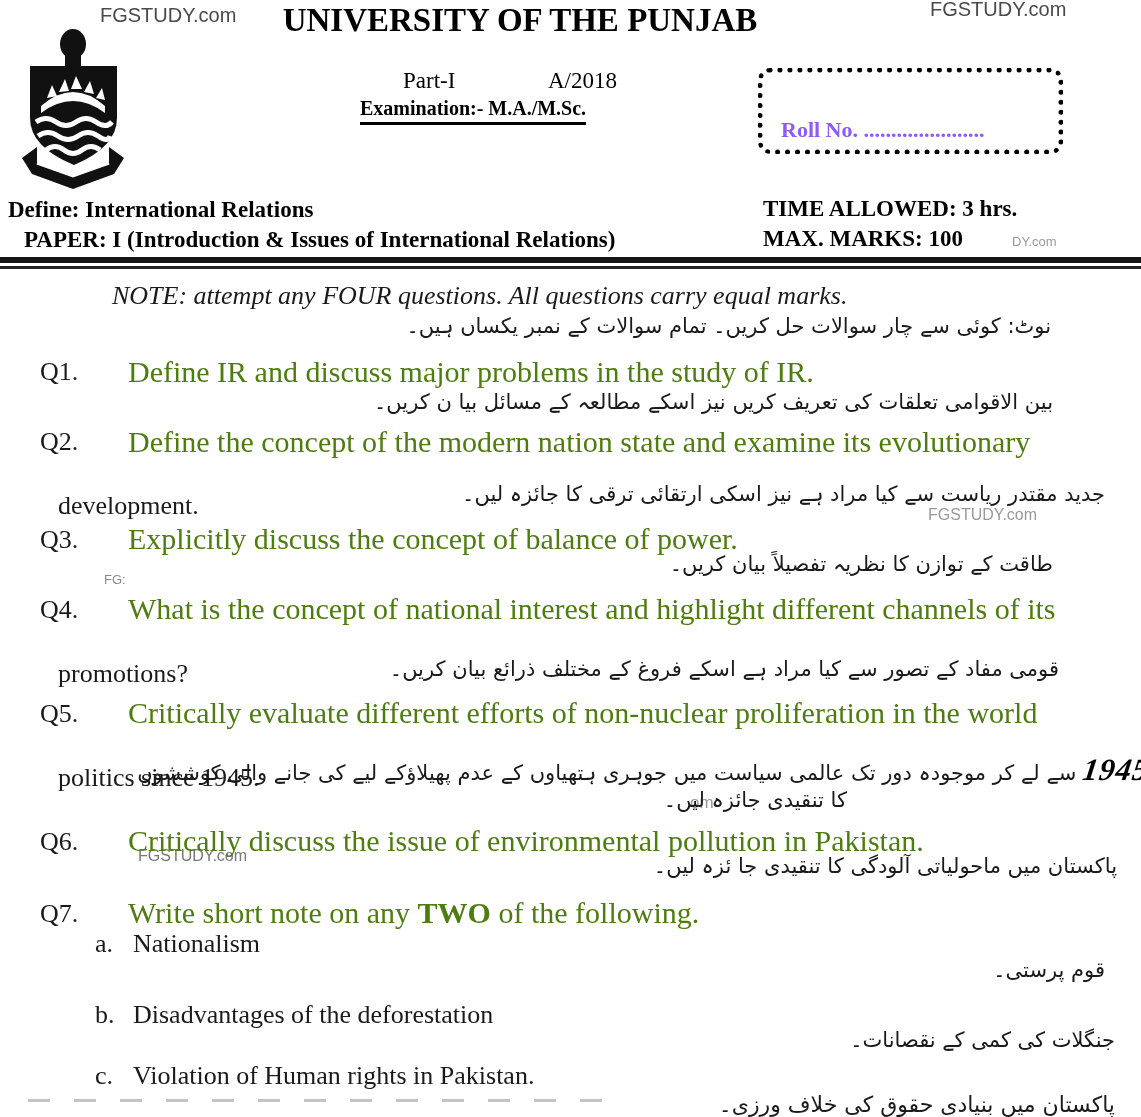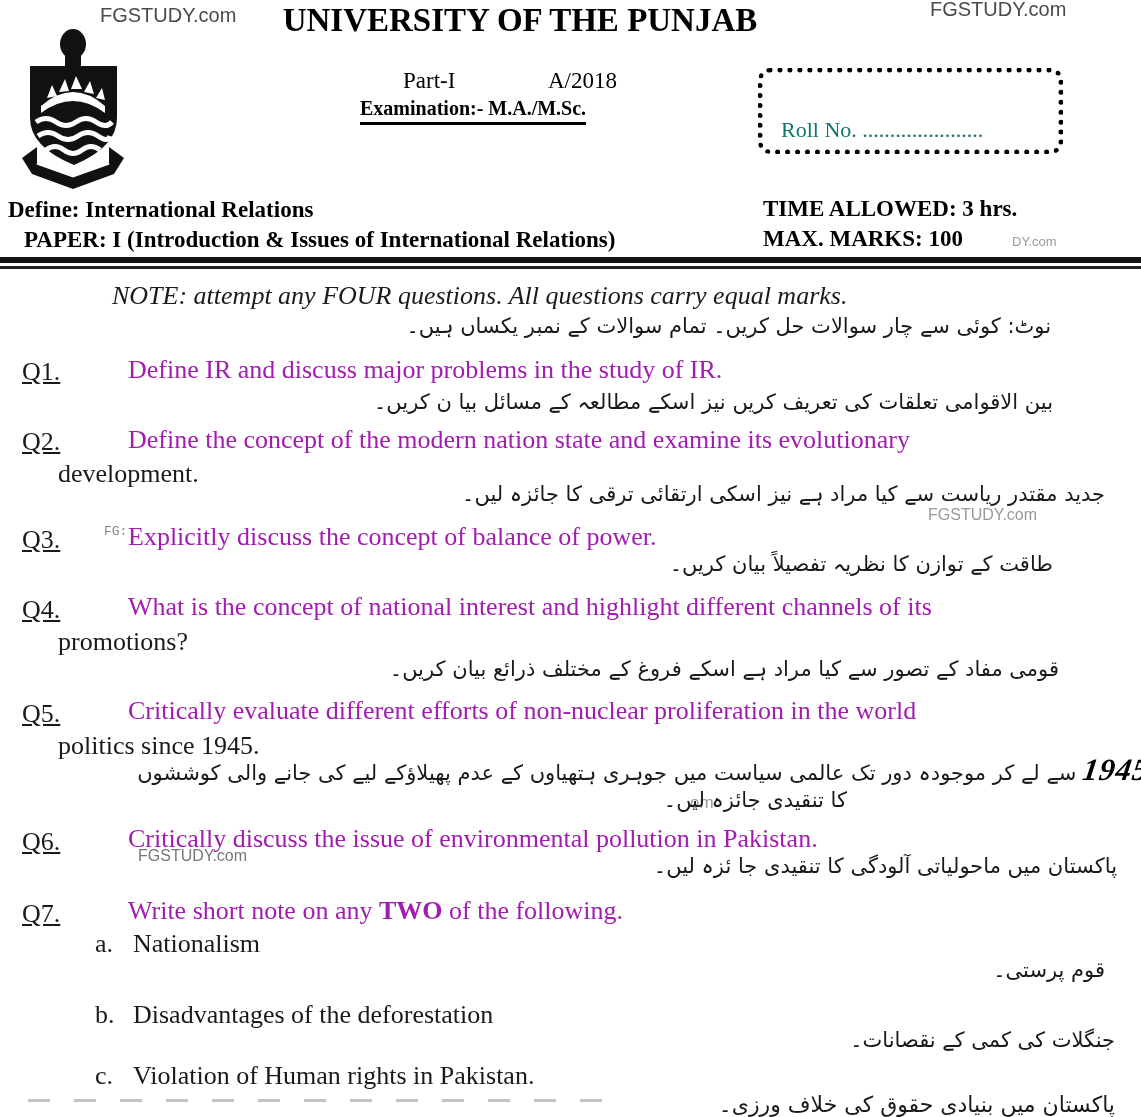--- a/index.html
+++ b/index.html
@@ -12,43 +12,43 @@
   .wm{position:absolute;font-family:"Liberation Sans", sans-serif;color:#4a4a4a;font-size:20px;}
   .wm-faint{color:#999;}
   
   .title{position:absolute;left:230px;top:2px;width:580px;text-align:center;
          font-size:33px;font-weight:bold;letter-spacing:0px;color:#000;}
   .part{position:absolute;top:68px;font-size:23px;font-weight:normal;color:#000;}
   .exam{position:absolute;left:360px;top:97px;font-size:20px;font-weight:bold;color:#000;
         border-bottom:3px solid #000;padding-bottom:2px;}
   .rollbox{position:absolute;left:758px;top:68px;width:295px;height:76px;
            border:5px dotted #000;border-radius:12px;}
-  .rolllabel{position:absolute;left:18px;bottom:6px;font-size:22px;font-weight:normal;color:#0f766e;
+  .rolllabel{position:absolute;left:18px;bottom:6px;font-size:22px;font-weight:bold;color:#8b5cf6;
              font-family:"Liberation Serif", serif;}
   .meta{position:absolute;font-size:23px;font-weight:bold;color:#000;}
   
   .rule{position:absolute;left:0;top:257px;width:1141px;}
   .rule .bar1{height:6px;background:#151515;}
   .rule .gap{height:3px;background:#fff;}
   .rule .bar2{height:3px;background:#222;}
   
   .note-en{position:absolute;left:112px;top:281px;font-size:26px;font-style:italic;color:#1a1a1a;}
   
   .ur{position:absolute;direction:rtl;font-family:"DejaVu Sans", sans-serif;
       font-size:21px;color:#1a1a1a;white-space:nowrap;}
   
-  .qlabel{position:absolute;left:22px;font-size:26px;color:#1a1a1a;text-decoration:underline;}
-  .qtext{position:absolute;left:128px;font-size:26px;color:#a21caf;white-space:nowrap;}
-  .qcont{position:absolute;left:58px;font-size:26px;color:#1a1a1a;white-space:nowrap;}
+  .qlabel{position:absolute;left:40px;font-size:26px;color:#1a1a1a;}
+  .qtext{position:absolute;left:128px;font-size:30px;color:#4d7c0f;white-space:nowrap;}
+  .qcont{position:absolute;left:58px;font-size:26px;color:#1a1a1a;white-space:nowrap;margin-top:32px;}
   .sublabel{position:absolute;left:95px;font-size:26px;color:#1a1a1a;}
   .subtext{position:absolute;left:133px;font-size:26px;color:#1a1a1a;white-space:nowrap;}
   .bold{font-weight:bold;}
   .year1945{display:inline-block;font-family:"Liberation Serif", serif;font-weight:bold;
             font-style:italic;font-size:31px;transform:skewX(-8deg);letter-spacing:1px;color:#000;}
-  .fg-prefix{position:absolute;font-family:Liberation Mono, monospace;font-size:13px;color:#888;}
+  .fg-prefix{position:absolute;font-family:Liberation Sans, sans-serif;font-size:13px;color:#888;margin-top:48px;}
   .artifact{position:absolute;left:28px;top:1099px;width:590px;height:3px;
             background:repeating-linear-gradient(to right,#c4c4c4 0 22px,transparent 22px 46px);}
 </style>
 </head>
 <body>
 
 <div class="wm" style="left:100px;top:4px;">FGSTUDY.com</div>
 <div class="wm" style="left:930px;top:-2px;">FGSTUDY.com</div>
 
 <div class="abs" style="left:16px;top:28px;width:115px;height:162px;">

